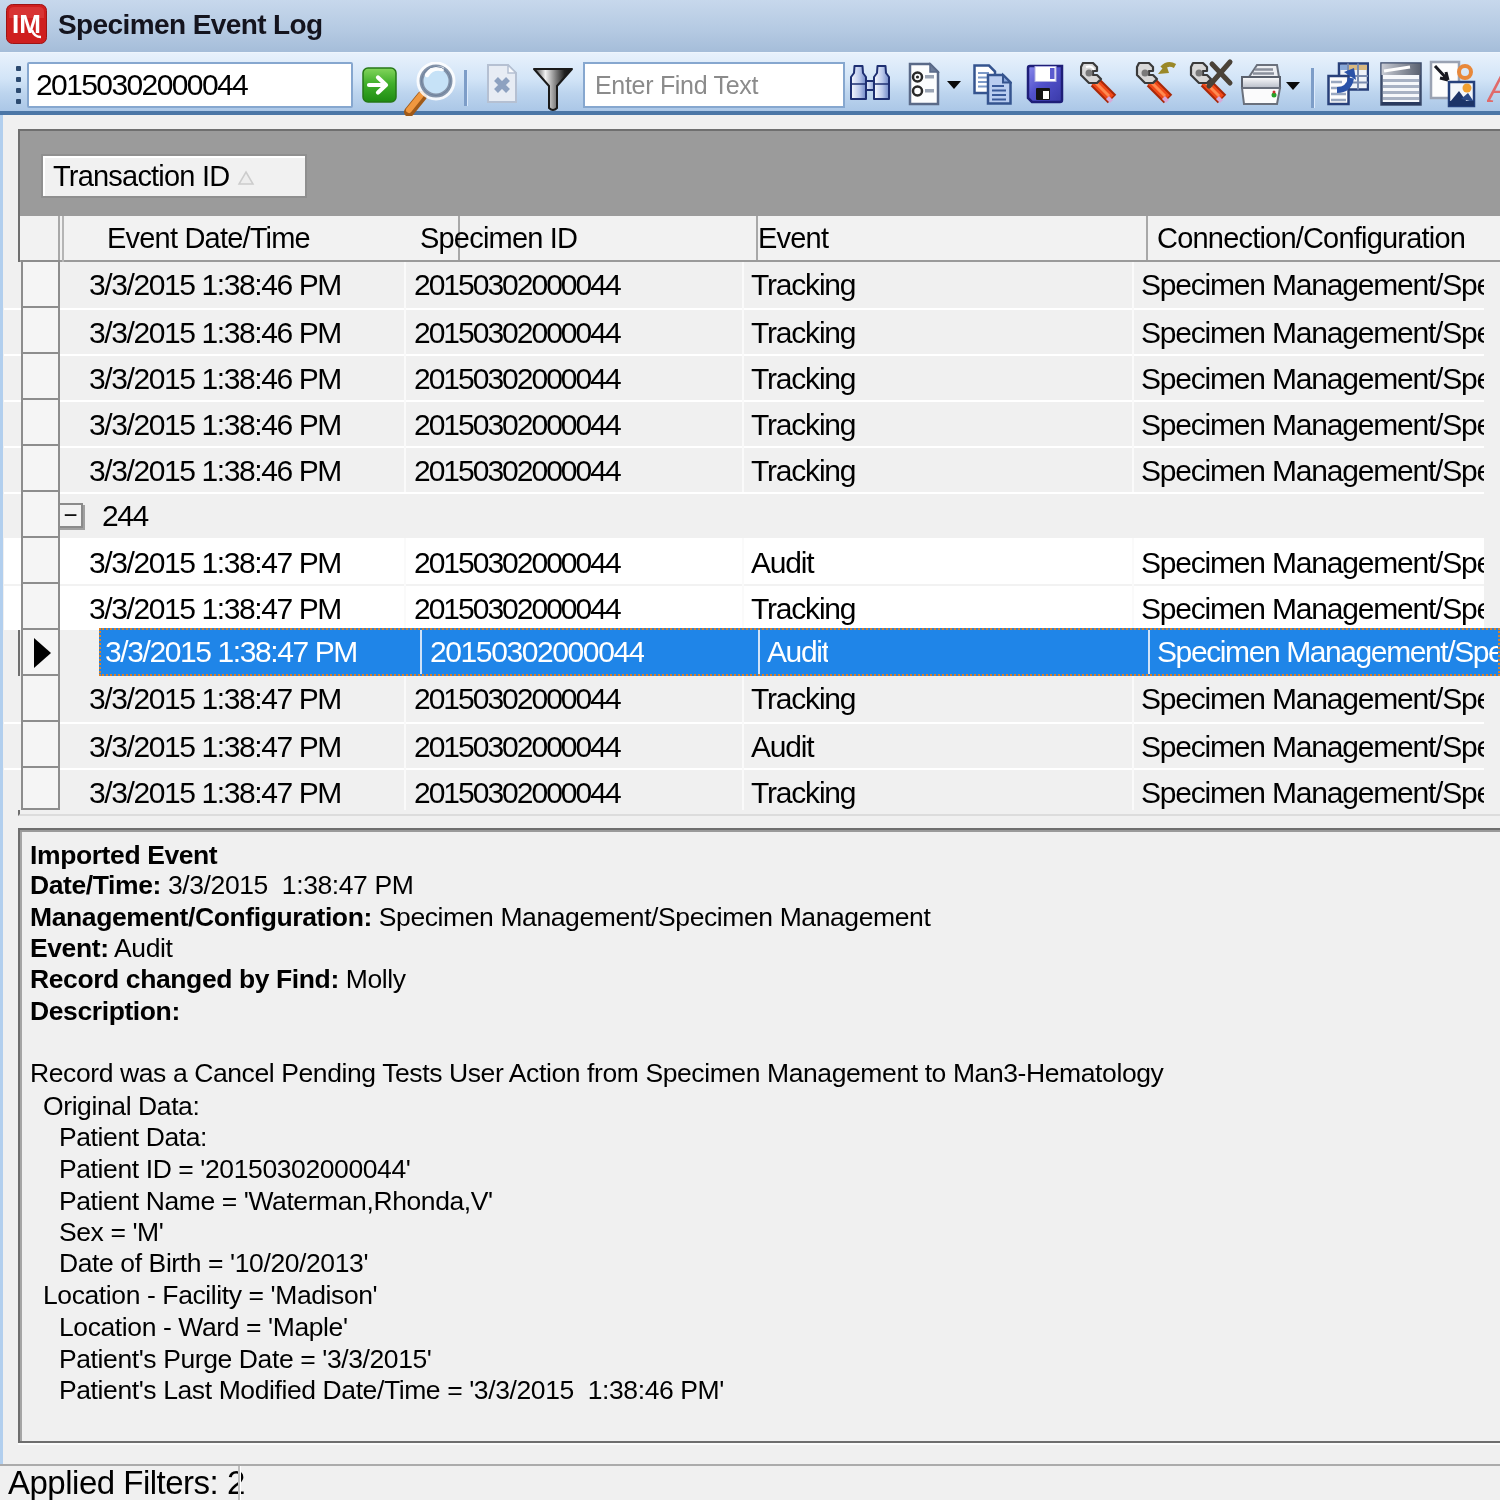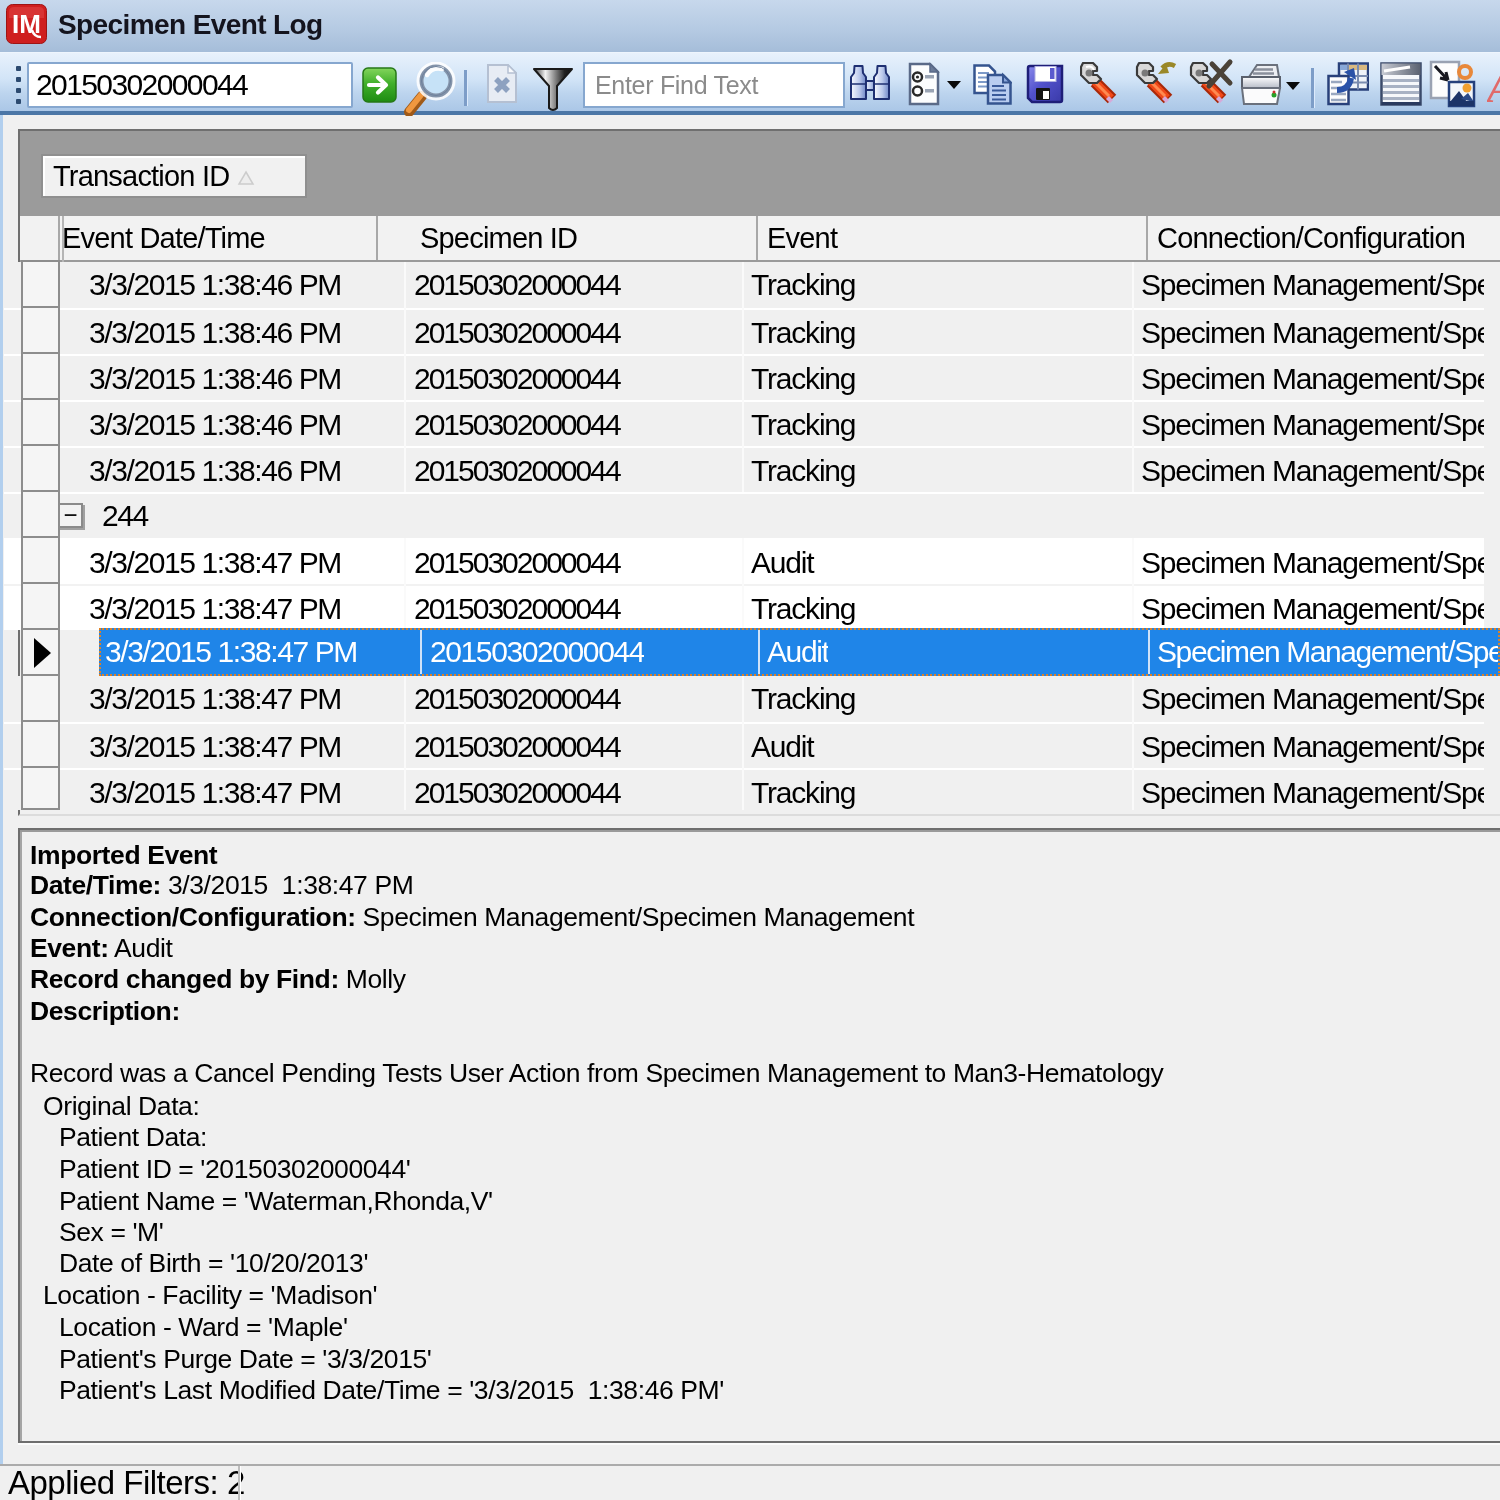--- a/index.html
+++ b/index.html
@@ -237,23 +237,23 @@
 
 <div class="abs" id="ledge"></div>
 
 <div class="abs" id="gridpanel"></div>
 <div class="abs" id="groupbar"></div>
 <div class="abs" id="groupbtn">Transaction ID <svg width="18" height="17" viewBox="0 0 18 17" style="vertical-align:-1px">
       <path d="M9 2 L16 14 L2 14 Z" fill="#ededed" stroke="#cccccc" stroke-width="1.5"></path>
     </svg></div>
 
 <div class="abs" id="hdr">
- <div class="hcell" style="left:42px;width:316px;">Event Date/Time</div>
+ <div class="hcell" style="left:42px;width:398px;padding-left:45px">Event Date/Time</div>
  <div class="hcell" style="left:400px;width:338px;">Specimen ID</div>
- <div class="hcell" style="left:738px;width:390px;padding-left:9px">Event</div>
+ <div class="hcell" style="left:738px;width:390px;">Event</div>
  <div class="hcell" style="left:1128px;width:352px;padding-left:9px;border-right:none">Connection/Configuration</div>
 </div>
 <div class="abs" id="gutterhdr"></div>
 <div class="abs" id="indentline"></div>
 
 <div class="abs" style="left:4px;top:262px;width:1480px;height:548px;overflow:hidden">
  <div id="rowhost" style="position:relative;width:1480px;height:548px">
       <div style="position:absolute;left:42px;top:0;width:39px;height:548px;background:#f0f0f0"></div>
       <div style="position:absolute;left:0;top:0px;width:1480px;height:46px;background:#f0f0f0;">
     <div style="position:absolute;left:85px;top:0;height:46px;line-height:46px;font-size:30px;letter-spacing:-1.4px;white-space:nowrap">3/3/2015 1:38:46 PM</div>
@@ -342,21 +342,21 @@
     <div class="gcell" style="top:720px;"></div>
     <div class="gcell" style="top:766px;height:44px;"></div>
     <svg class="icon" style="left:30px;top:636px" width="24" height="34" viewBox="0 0 24 34">
       <path d="M4 2 L21 17 L4 32 Z" fill="#000"></path>
     </svg>
   </div>
 
 <div class="abs" id="detail">
  <div class="ln" style="top:10px;font-weight:bold">Imported Event</div>
  <div class="ln" style="top:40px"><b>Date/Time:</b> 3/3/2015  1:38:47 PM</div>
- <div class="ln" style="top:72px"><b>Connection/Configuration:</b> Specimen Management/Specimen Management</div>
+ <div class="ln" style="top:72px"><b>Management/Configuration:</b> Specimen Management/Specimen Management</div>
  <div class="ln" style="top:103px"><b>Event:</b> Audit</div>
  <div class="ln" style="top:134px"><b>Record changed by Find:</b> Molly</div>
  <div class="ln" style="top:166px;font-weight:bold">Description:</div>
  <div class="ln" style="top:228px">Record was a Cancel Pending Tests User Action from Specimen Management to Man3-Hematology</div>
  <div class="ln" style="top:261px;left:23px">Original Data:</div>
  <div class="ln" style="top:292px;left:39px">Patient Data:</div>
  <div class="ln" style="top:324px;left:39px">Patient ID = '20150302000044'</div>
  <div class="ln" style="top:356px;left:39px">Patient Name = 'Waterman,Rhonda,V'</div>
  <div class="ln" style="top:387px;left:39px">Sex = 'M'</div>
  <div class="ln" style="top:418px;left:39px">Date of Birth = '10/20/2013'</div>

